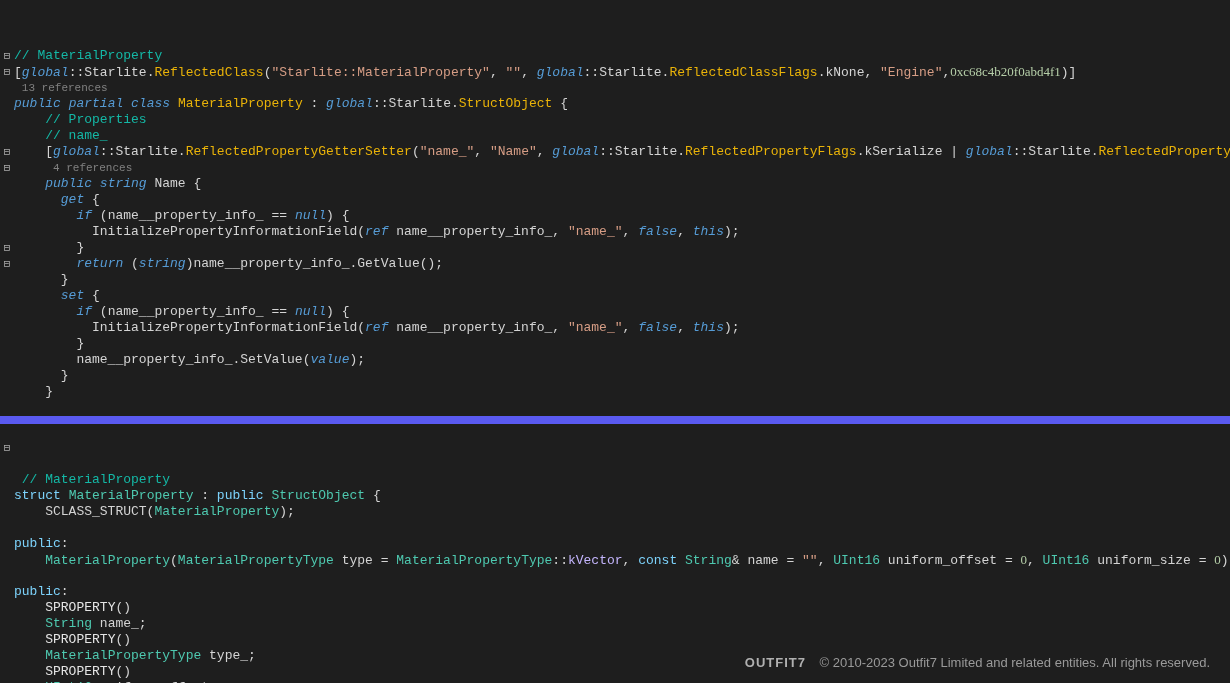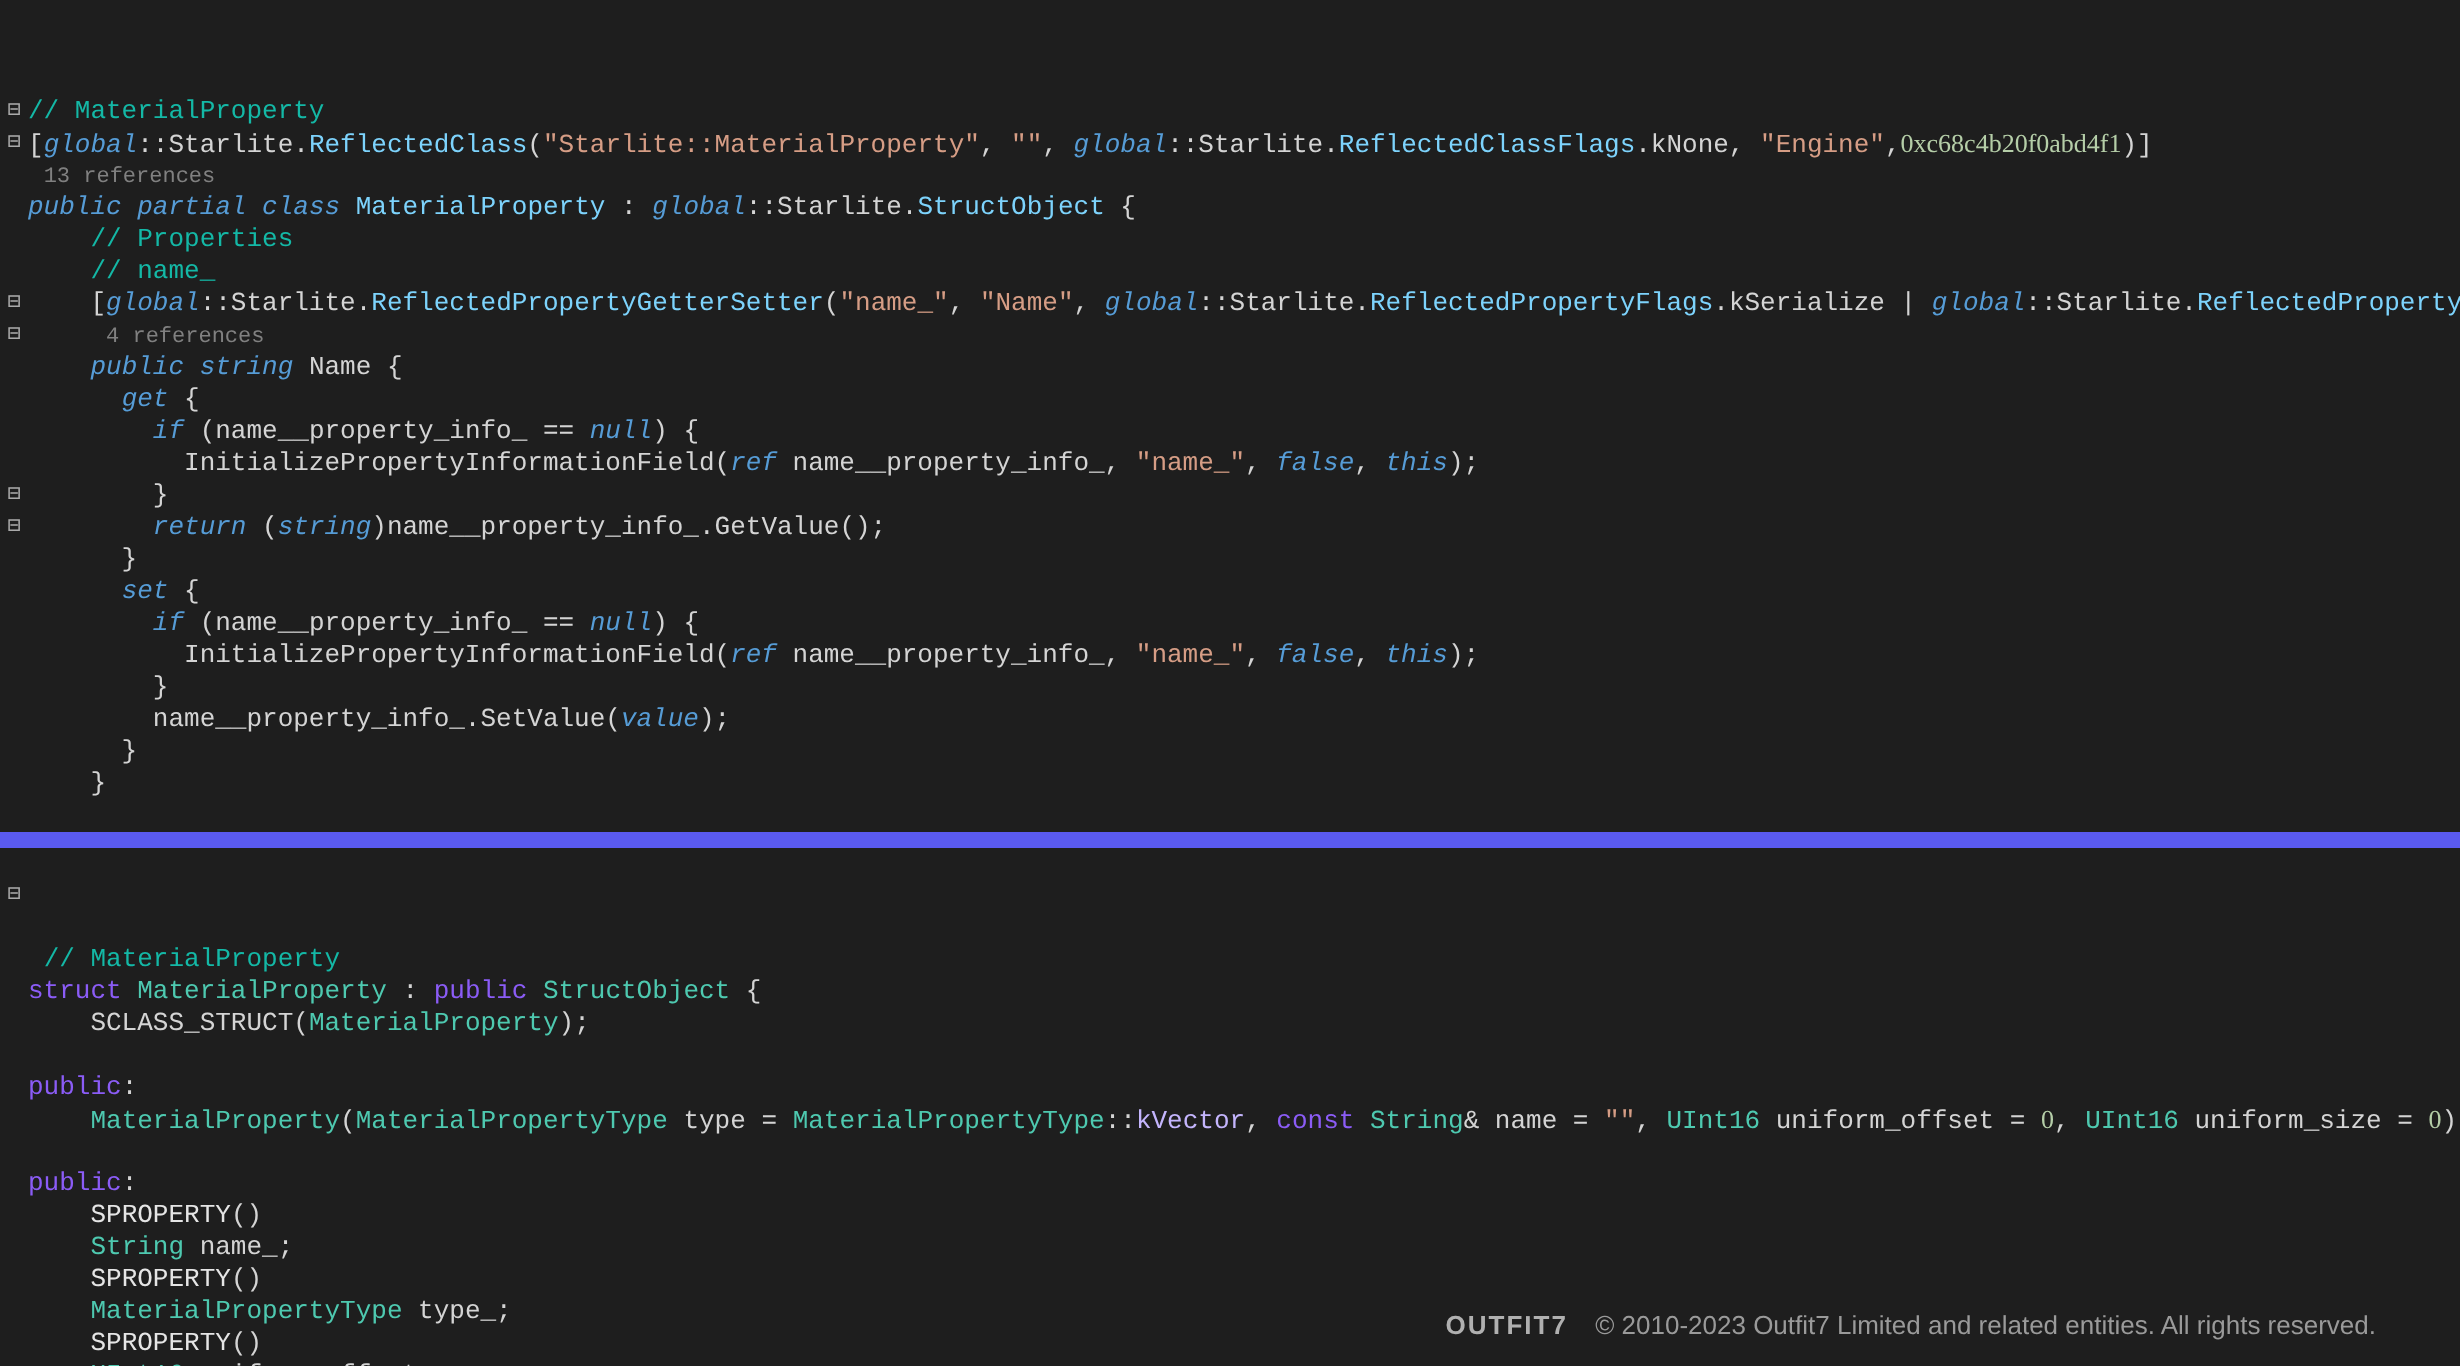--- a/index.html
+++ b/index.html
@@ -36,41 +36,41 @@
   }
   .line { height: 16px; }
   .divider {
     height: 8px;
     background: #5a5af0;
     width: 100%;
   }
   .footer {
     position: absolute;
     bottom: 12px;
-    right: 42px;
+    right: 20px;
     color: #9a9a9a;
     font-family: Arial, sans-serif;
     font-size: 13px;
   }
   .footer .brand {
     font-weight: bold;
     letter-spacing: 1px;
     color: #b0b0b0;
     font-family: Arial, sans-serif;
     margin-right: 10px;
   }
   
   .c-comment   { color: #14b8a6; }
   .c-keyword   { color: #569CD6; font-style: italic; }
-  .c-type      { color: #7dd3fc; }
+  .c-type      { color: #eab308; }
   .c-string    { color: #D69D85; }
   .c-number    { color: #B5CEA8; font-family: Liberation Serif, serif; }
   .c-refs      { color: #808080; font-size: 11px; margin-top: 24px; }
   .c-cpp-type  { color: #4EC9B0; }
-  .c-cpp-kw    { color: #8b5cf6; }
+  .c-cpp-kw    { color: #7dd3fc; }
   .c-macro     { color: #e5e5e5; }
   .c-enum      { color: #c4b5fd; }
 </style>
 </head>
 <body>
 
 <div class="editor-pane" id="top-pane">
   <div class="gutter" id="top-gutter"><div class="line fold"></div><div class="line fold"></div><div class="line fold"></div><div class="line fold">⊟</div><div class="line fold">⊟</div><div class="line fold"></div><div class="line fold"></div><div class="line fold"></div><div class="line fold"></div><div class="line fold">⊟</div><div class="line fold">⊟</div><div class="line fold"></div><div class="line fold"></div><div class="line fold"></div><div class="line fold"></div><div class="line fold">⊟</div><div class="line fold">⊟</div><div class="line fold"></div><div class="line fold"></div><div class="line fold"></div><div class="line fold"></div><div class="line fold"></div></div>
   <div class="code" id="top-code"><div class="line"><span class="c-comment">// MaterialProperty</span></div><div class="line">[<span class="c-keyword">global</span>::Starlite.<span class="c-type">ReflectedClass</span>(<span class="c-string">"Starlite::MaterialProperty"</span>, <span class="c-string">""</span>, <span class="c-keyword">global</span>::Starlite.<span class="c-type">ReflectedClassFlags</span>.kNone, <span class="c-string">"Engine"</span>,<span class="c-number">0xc68c4b20f0abd4f1</span>)]</div><div class="line"> <span class="c-refs">13 references</span></div><div class="line"><span class="c-keyword">public</span> <span class="c-keyword">partial</span> <span class="c-keyword">class</span> <span class="c-type">MaterialProperty</span> : <span class="c-keyword">global</span>::Starlite.<span class="c-type">StructObject</span> {</div><div class="line">    <span class="c-comment">// Properties</span></div><div class="line">    <span class="c-comment">// name_</span></div><div class="line">    [<span class="c-keyword">global</span>::Starlite.<span class="c-type">ReflectedPropertyGetterSetter</span>(<span class="c-string">"name_"</span>, <span class="c-string">"Name"</span>, <span class="c-keyword">global</span>::Starlite.<span class="c-type">ReflectedPropertyFlags</span>.kSerialize | <span class="c-keyword">global</span>::Starlite.<span class="c-type">ReflectedPropertyFlags</span>.kEdit)]</div><div class="line">     <span class="c-refs">4 references</span></div><div class="line">    <span class="c-keyword">public</span> <span class="c-keyword">string</span> Name {</div><div class="line">      <span class="c-keyword">get</span> {</div><div class="line">        <span class="c-keyword">if</span> (name__property_info_ == <span class="c-keyword">null</span>) {</div><div class="line">          InitializePropertyInformationField(<span class="c-keyword">ref</span> name__property_info_, <span class="c-string">"name_"</span>, <span class="c-keyword">false</span>, <span class="c-keyword">this</span>);</div><div class="line">        }</div><div class="line">        <span class="c-keyword">return</span> (<span class="c-keyword">string</span>)name__property_info_.GetValue();</div><div class="line">      }</div><div class="line">      <span class="c-keyword">set</span> {</div><div class="line">        <span class="c-keyword">if</span> (name__property_info_ == <span class="c-keyword">null</span>) {</div><div class="line">          InitializePropertyInformationField(<span class="c-keyword">ref</span> name__property_info_, <span class="c-string">"name_"</span>, <span class="c-keyword">false</span>, <span class="c-keyword">this</span>);</div><div class="line">        }</div><div class="line">        name__property_info_.SetValue(<span class="c-keyword">value</span>);</div><div class="line">      }</div><div class="line">    }</div></div>
 </div>

